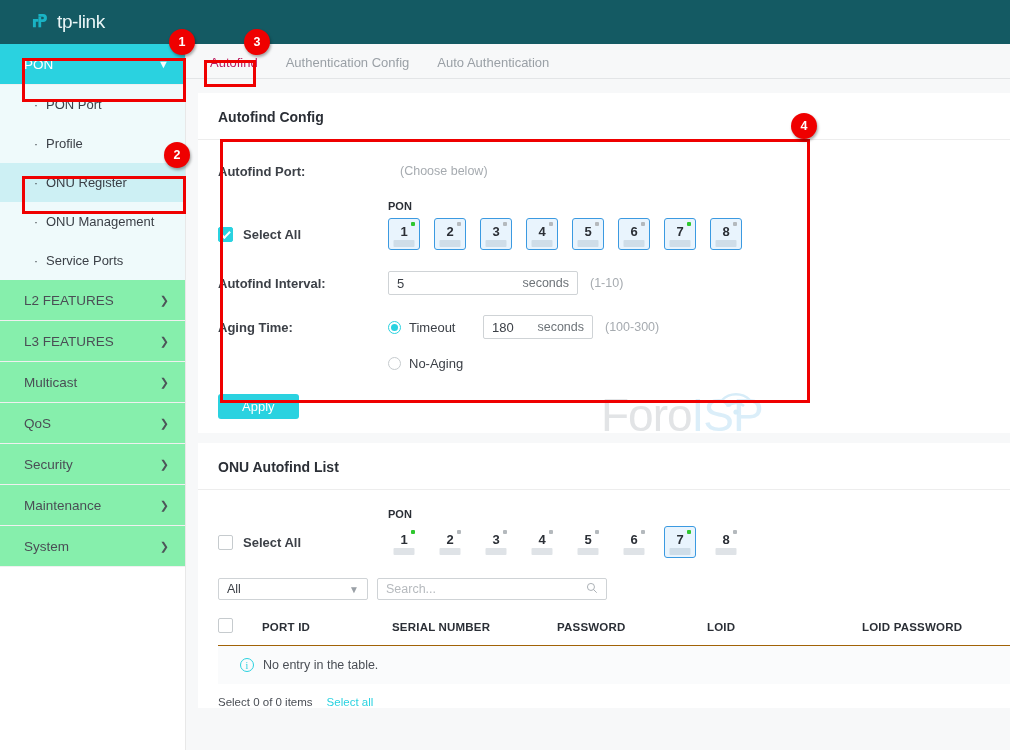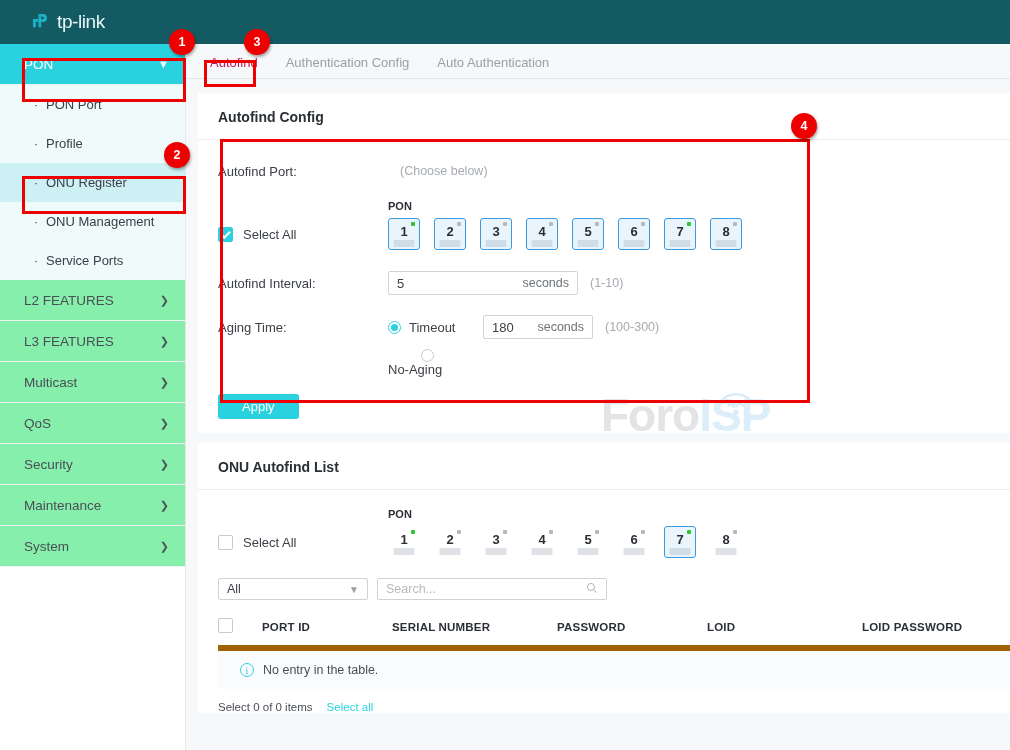--- a/index.html
+++ b/index.html
@@ -56,21 +56,21 @@
   }
   .tab.active { color:#be185d;text-align:center; }
 
   .panel { background:#ffffff; margin:14px 0 0 12px; padding:0; position:relative; }
   .panel-title { font-size:14px; font-weight:bold; color:#2b2f36; padding:16px 0 14px 20px; }
   .panel-sep { height:1px; background:#ededed; }
 
   
   .form-body { padding:16px 0 14px 20px; position:relative; }
   .row { display:flex; align-items:center; min-height:30px; margin-bottom:14px; }
-  .lbl { width:170px; font-size:13px; color:#3c4047; }
+  .lbl { width:170px; font-size:13px; color:#3c4047;font-weight:bold; }
   .txtbox {
     height:24px; border:1px solid #cfd3d6; background:#fff; border-radius:2px;
     display:flex; align-items:center; padding:0 8px; font-size:13px; color:#3c4047;
   }
   .txtbox .unit { margin-left:auto; color:#6d7378; font-size:12.5px; }
   .hint { color:#a6abb0; font-size:12.5px; margin-left:12px; }
 
   .chk {
     width:15px; height:15px; border:1px solid #c6cbce; border-radius:2px;
     background:#fff; display:inline-flex; align-items:center; justify-content:center;
@@ -128,36 +128,36 @@
   .search {
     width:230px; height:22px; border:1px solid #cfd3d6; background:#fff; border-radius:2px;
     display:flex; align-items:center; padding:0 8px; font-size:12.5px; color:#b6babe;
     margin-left:9px;
   }
   .search .mag { margin-left:auto; }
 
   table.grid { width:100%; border-collapse:collapse; }
   table.grid th {
     font-size:11.5px; font-weight:bold; color:#2b2f36; text-align:left;
-    padding:10px 0; border-bottom:6px solid #a16207; letter-spacing:.2px;
+    padding:10px 0; border-bottom:1px solid #a16207; letter-spacing:.2px;
   }
   table.grid td { padding:12px 0; background:#fafbfc; font-size:12.5px; color:#4a4e55; }
   .empty-cell { display:flex; align-items:center; gap:9px; padding-left:22px; }
   .info-ic {
     width:14px; height:14px; border-radius:50%; border:1px solid #2ad2e0; color:#2ad2e0;
     font-size:10px; display:inline-flex; align-items:center; justify-content:center;
     font-family:"Liberation Serif", serif; flex:none;
   }
   .footer-row { padding:12px 0 0 0; font-size:11.5px; color:#4a4e55; display:flex; gap:14px; align-items:center;}
   .link { color:#2ad2e0; cursor:pointer; }
 
   
   #watermark {
     position:absolute; left:415px; top:348px; pointer-events:none; user-select:none;
-    font-size:46px; font-weight:bold; letter-spacing:-1px; line-height:1;
+    font-size:46px; font-weight:normal; letter-spacing:-1px; line-height:1;
   }
   #watermark .a { color:#e2e4e6; }
   #watermark .b { color:#dbeef9; }
   #watermark .wifi { position:absolute; left:115px; top:-16px; }
 
   
   .anno-box { position:absolute; border:3px solid #ef0000; z-index:20; pointer-events:none; }
   .anno-badge {
     position:absolute; width:26px; height:26px; border-radius:50%; background:#ef0000;
     color:#fff; font-size:12.5px; font-weight:bold; z-index:21;
@@ -329,21 +329,21 @@
           </div>
           <div class="txtbox" style="width:110px;">
             <span>180</span>
             <span class="unit">seconds</span>
           </div>
           <div class="hint">(100-300)</div>
         </div>
 
         <div class="row" style="margin-bottom:16px;">
           <div class="lbl"></div>
-          <div style="display:flex;align-items:flex-end;flex-direction:column;">
+          <div style="display:flex;align-items:center;">
             <span class="radio"></span>
             <span class="chk-label">No-Aging</span>
           </div>
         </div>
 
         <button class="btn-apply">Apply</button>
       </div>
     </div>
 
     <div class="panel" style="width:1000px; margin-top:10px;">

